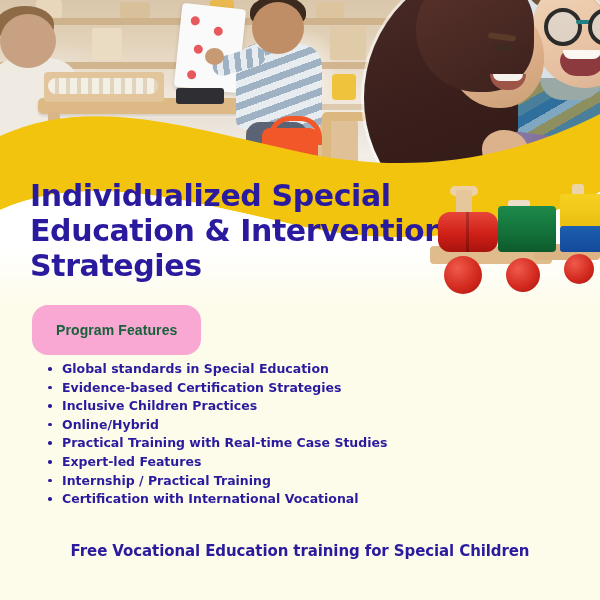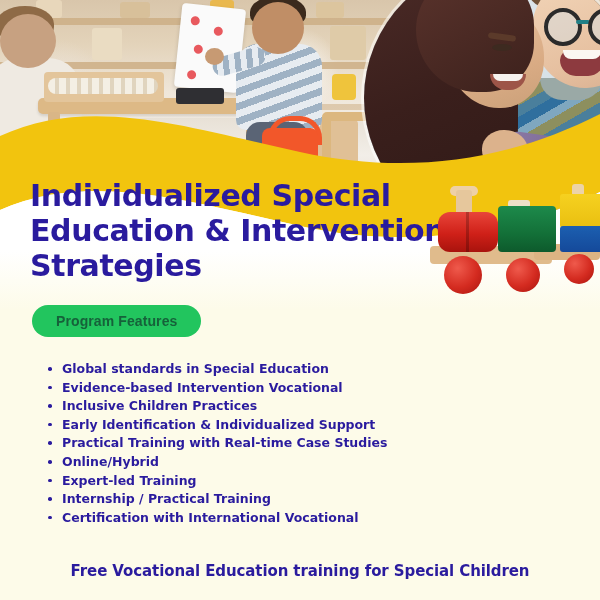--- a/index.html
+++ b/index.html
@@ -164,26 +164,26 @@
     font-family:"DejaVu Sans","Liberation Sans",sans-serif;
     font-weight:700;
     font-size:30px;
     line-height:35px;
     letter-spacing:-.4px;
     margin:0;
   }
   .title .ln{display:block;}
   .badge{
     position:absolute;left:32px;top:155px;
-    background:#22c55e;
+    background:#f9a8d4;
     color:#16613A;
     font-weight:700;
     font-size:14px;
     letter-spacing:.1px;
-    padding:8px 24px;
+    padding:17px 24px;
     border-radius:16px;
     display:inline-block;
   }
   .features{
     position:absolute;left:44px;top:210px;width:480px;
     margin:0;padding:0;list-style:none;
   }
   .features li{
     position:relative;
     color:#2A1B9E;
@@ -201,21 +201,20 @@
     background:#2A1B9E;
   }
   .tagline{
     position:absolute;left:0;top:392px;width:600px;
     text-align:center;
     color:#2A1B9E;
     font-family:"DejaVu Sans","Liberation Sans",sans-serif;
     font-weight:700;
     font-size:15px;
     letter-spacing:-.1px;
-    margin-top:20px;
   }
 </style>
 </head>
 <body>
 
 <div id="poster">
 
   <div class="photo-band">
     <div class="classroom-photo">
       <div class="shelf s1"></div>
@@ -334,26 +333,25 @@
     <h1 class="title">
       <span class="ln">Individualized Special</span>
       <span class="ln">Education &amp; Intervention</span>
       <span class="ln">Strategies</span>
     </h1>
 
     <div class="badge">Program Features</div>
 
     <ul class="features">
       <li>Global standards in Special Education</li>
-      <li>Evidence-based Intervention Vocational</li>
+      <li>Evidence-based Certification Strategies</li>
       <li>Inclusive Children Practices</li>
-      <li>Early Identification &amp; Individualized Support</li>
+      <li>Online/Hybrid</li>
       <li>Practical Training with Real-time Case Studies</li>
-      <li>Online/Hybrid</li>
-      <li>Expert-led Training</li>
+      <li>Expert-led Features</li>
       <li>Internship / Practical Training</li>
       <li>Certification with International Vocational</li>
     </ul>
 
     <div class="tagline">Free Vocational Education training for Special Children</div>
   </div>
 
 </div>
 
 </body></html>

